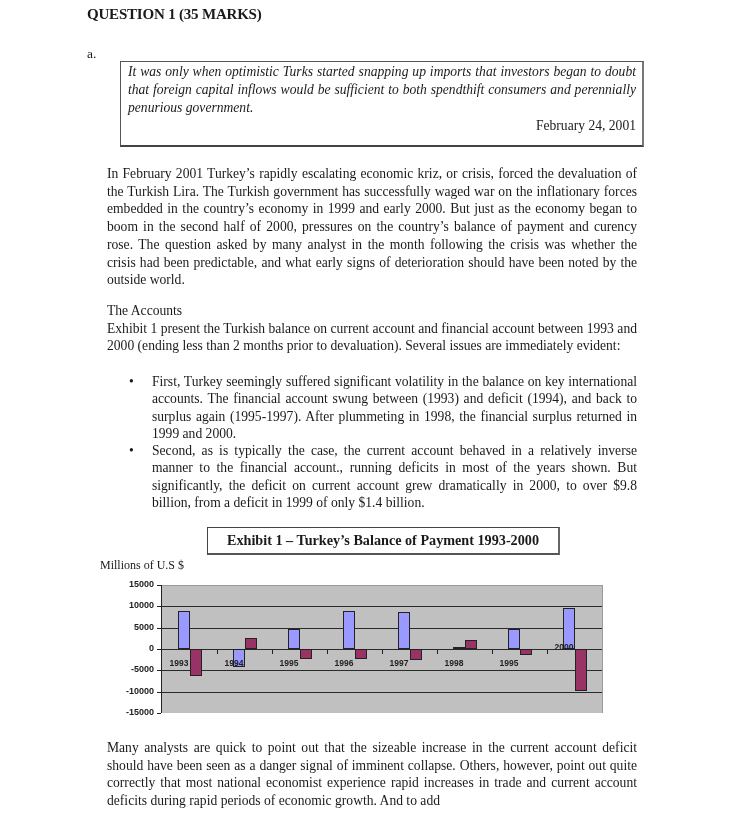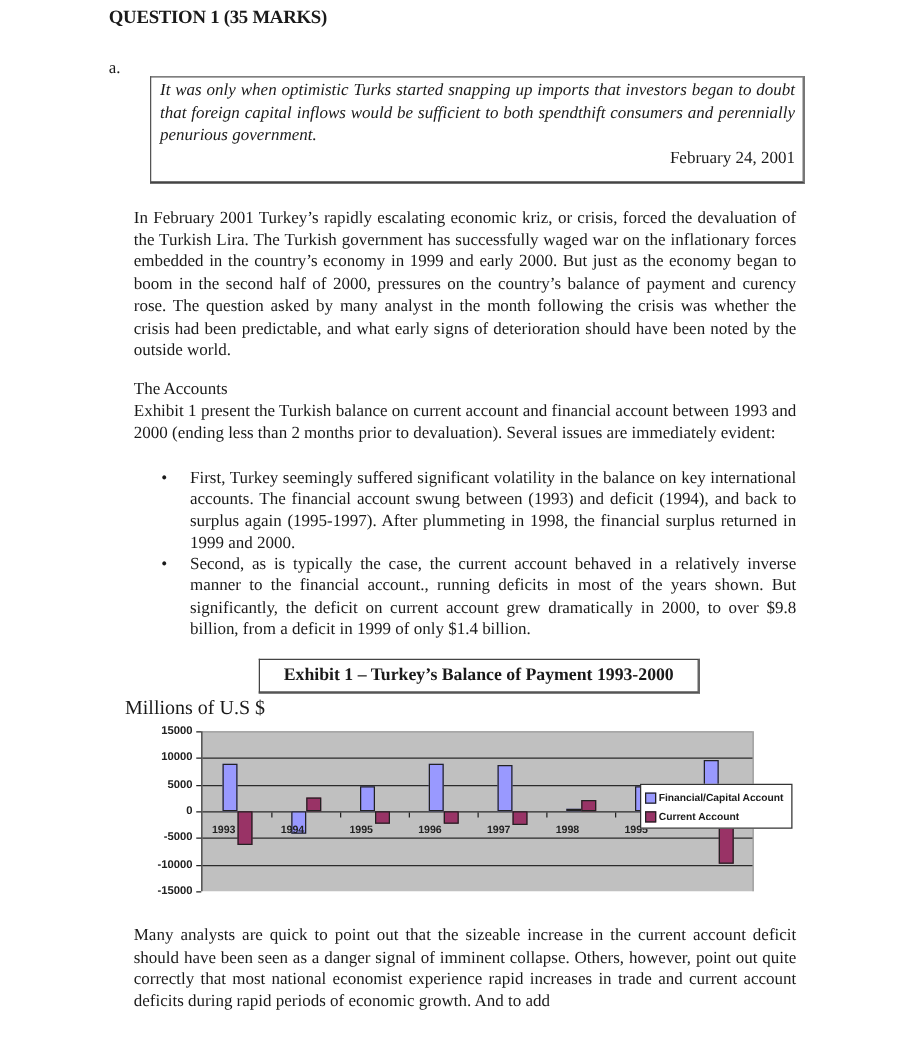--- a/index.html
+++ b/index.html
@@ -9,21 +9,21 @@
   .quote-box{position:absolute;left:120px;top:61px;width:524px;height:86px;border:1px solid #555;border-bottom:2px solid #444;border-right:2px solid #777;box-sizing:border-box;padding:1px 6px 0 7px;}
   .quote-text{font-style:italic;font-size:13.6px;line-height:18px;text-align:justify;text-align-last:left;}
   .quote-source{font-size:13.6px;line-height:18px;text-align:right;margin-top:0;}
   .para{position:absolute;left:107px;width:530px;font-size:13.6px;line-height:17.7px;text-align:justify;}
   .p1{top:165px;}
   .p2{top:302px;}
   .bullets{position:absolute;left:107px;top:373px;width:530px;margin:0;padding:0;list-style:none;font-size:13.6px;line-height:17.3px;}
   .bullets li{position:relative;padding-left:45px;text-align:justify;}
   .bullets li .dot{position:absolute;left:22px;top:0;}
   .exhibit-box{position:absolute;left:207px;top:527px;width:353px;height:28px;border:1px solid #444;border-right:2px solid #666;border-bottom:2px solid #555;box-sizing:border-box;font-weight:bold;font-size:14.2px;text-align:center;line-height:25px;}
-  .yunit{position:absolute;left:100px;top:558px;font-size:16px;}
+  .yunit{position:absolute;left:100px;top:558px;font-size:12px;}
   .chart{position:absolute;left:100px;top:577px;width:545px;height:145px;}
   .plot{position:absolute;left:62px;top:8px;width:440px;height:128px;background:#c0c0c0;border-right:1px solid #9a9a9a;}
   .gridline{position:absolute;left:0;width:440px;height:1px;background:#2a2a2a;}
   .yaxis{position:absolute;left:61px;top:8px;width:1px;height:128px;background:#222;}
   .ytick{position:absolute;left:0;width:54px;text-align:right;font-family:"Liberation Sans","DejaVu Sans",sans-serif;font-weight:bold;font-size:9px;color:#222;}
   .ytickmark{position:absolute;left:57px;width:4px;height:1px;background:#222;}
   .bar{position:absolute;border:1px solid #222;box-sizing:border-box;}
   .bar.fa{background:#9999ff;}
   .bar.ca{background:#993366;}
   .xlabel{position:absolute;font-family:"Liberation Sans","DejaVu Sans",sans-serif;font-weight:bold;font-size:8.5px;color:#222;width:40px;}
@@ -99,30 +99,20 @@
       <div class="bar fa" style="left: 345.5px; top: 43.9467px; width: 12px; height: 20.0533px;"></div>
       <div class="bar ca" style="left: 357.5px; top: 64px; width: 12px; height: 5.97333px;"></div>
       <div class="xlabel" style="left: 337.5px; top: 73px;">1995</div>
       <div class="xtick" style="left: 330px; top: 65px;"></div>
       <div class="bar fa" style="left: 400.5px; top: 23.04px; width: 12px; height: 40.96px;"></div>
       <div class="bar ca" style="left: 412.5px; top: 64px; width: 12px; height: 41.8133px;"></div>
       <div class="xlabel" style="left: 392.5px; top: 57px;">2000</div>
       <div class="xtick" style="left: 385px; top: 65px;"></div>
     </div>
   <div class="yaxis"></div>
-  <div class="legend">
-    <div class="legend-row">
-      <span class="swatch" style="background:#9999ff"></span>
-      <span>Financial/Capital Account</span>
-    </div>
-    <div class="legend-row">
-      <span class="swatch" style="background:#993366"></span>
-      <span>Current Account</span>
-    </div>
-  </div>
 <div class="ytick" style="top: 2px;">15000</div>
     <div class="ytickmark" style="top: 8px;"></div>
     <div class="ytick" style="top: 23.3333px;">10000</div>
     <div class="ytickmark" style="top: 29.3333px;"></div>
     <div class="ytick" style="top: 44.6667px;">5000</div>
     <div class="ytickmark" style="top: 50.6667px;"></div>
     <div class="ytick" style="top: 66px;">0</div>
     <div class="ytickmark" style="top: 72px;"></div>
     <div class="ytick" style="top: 87.3333px;">-5000</div>
     <div class="ytickmark" style="top: 93.3333px;"></div>

